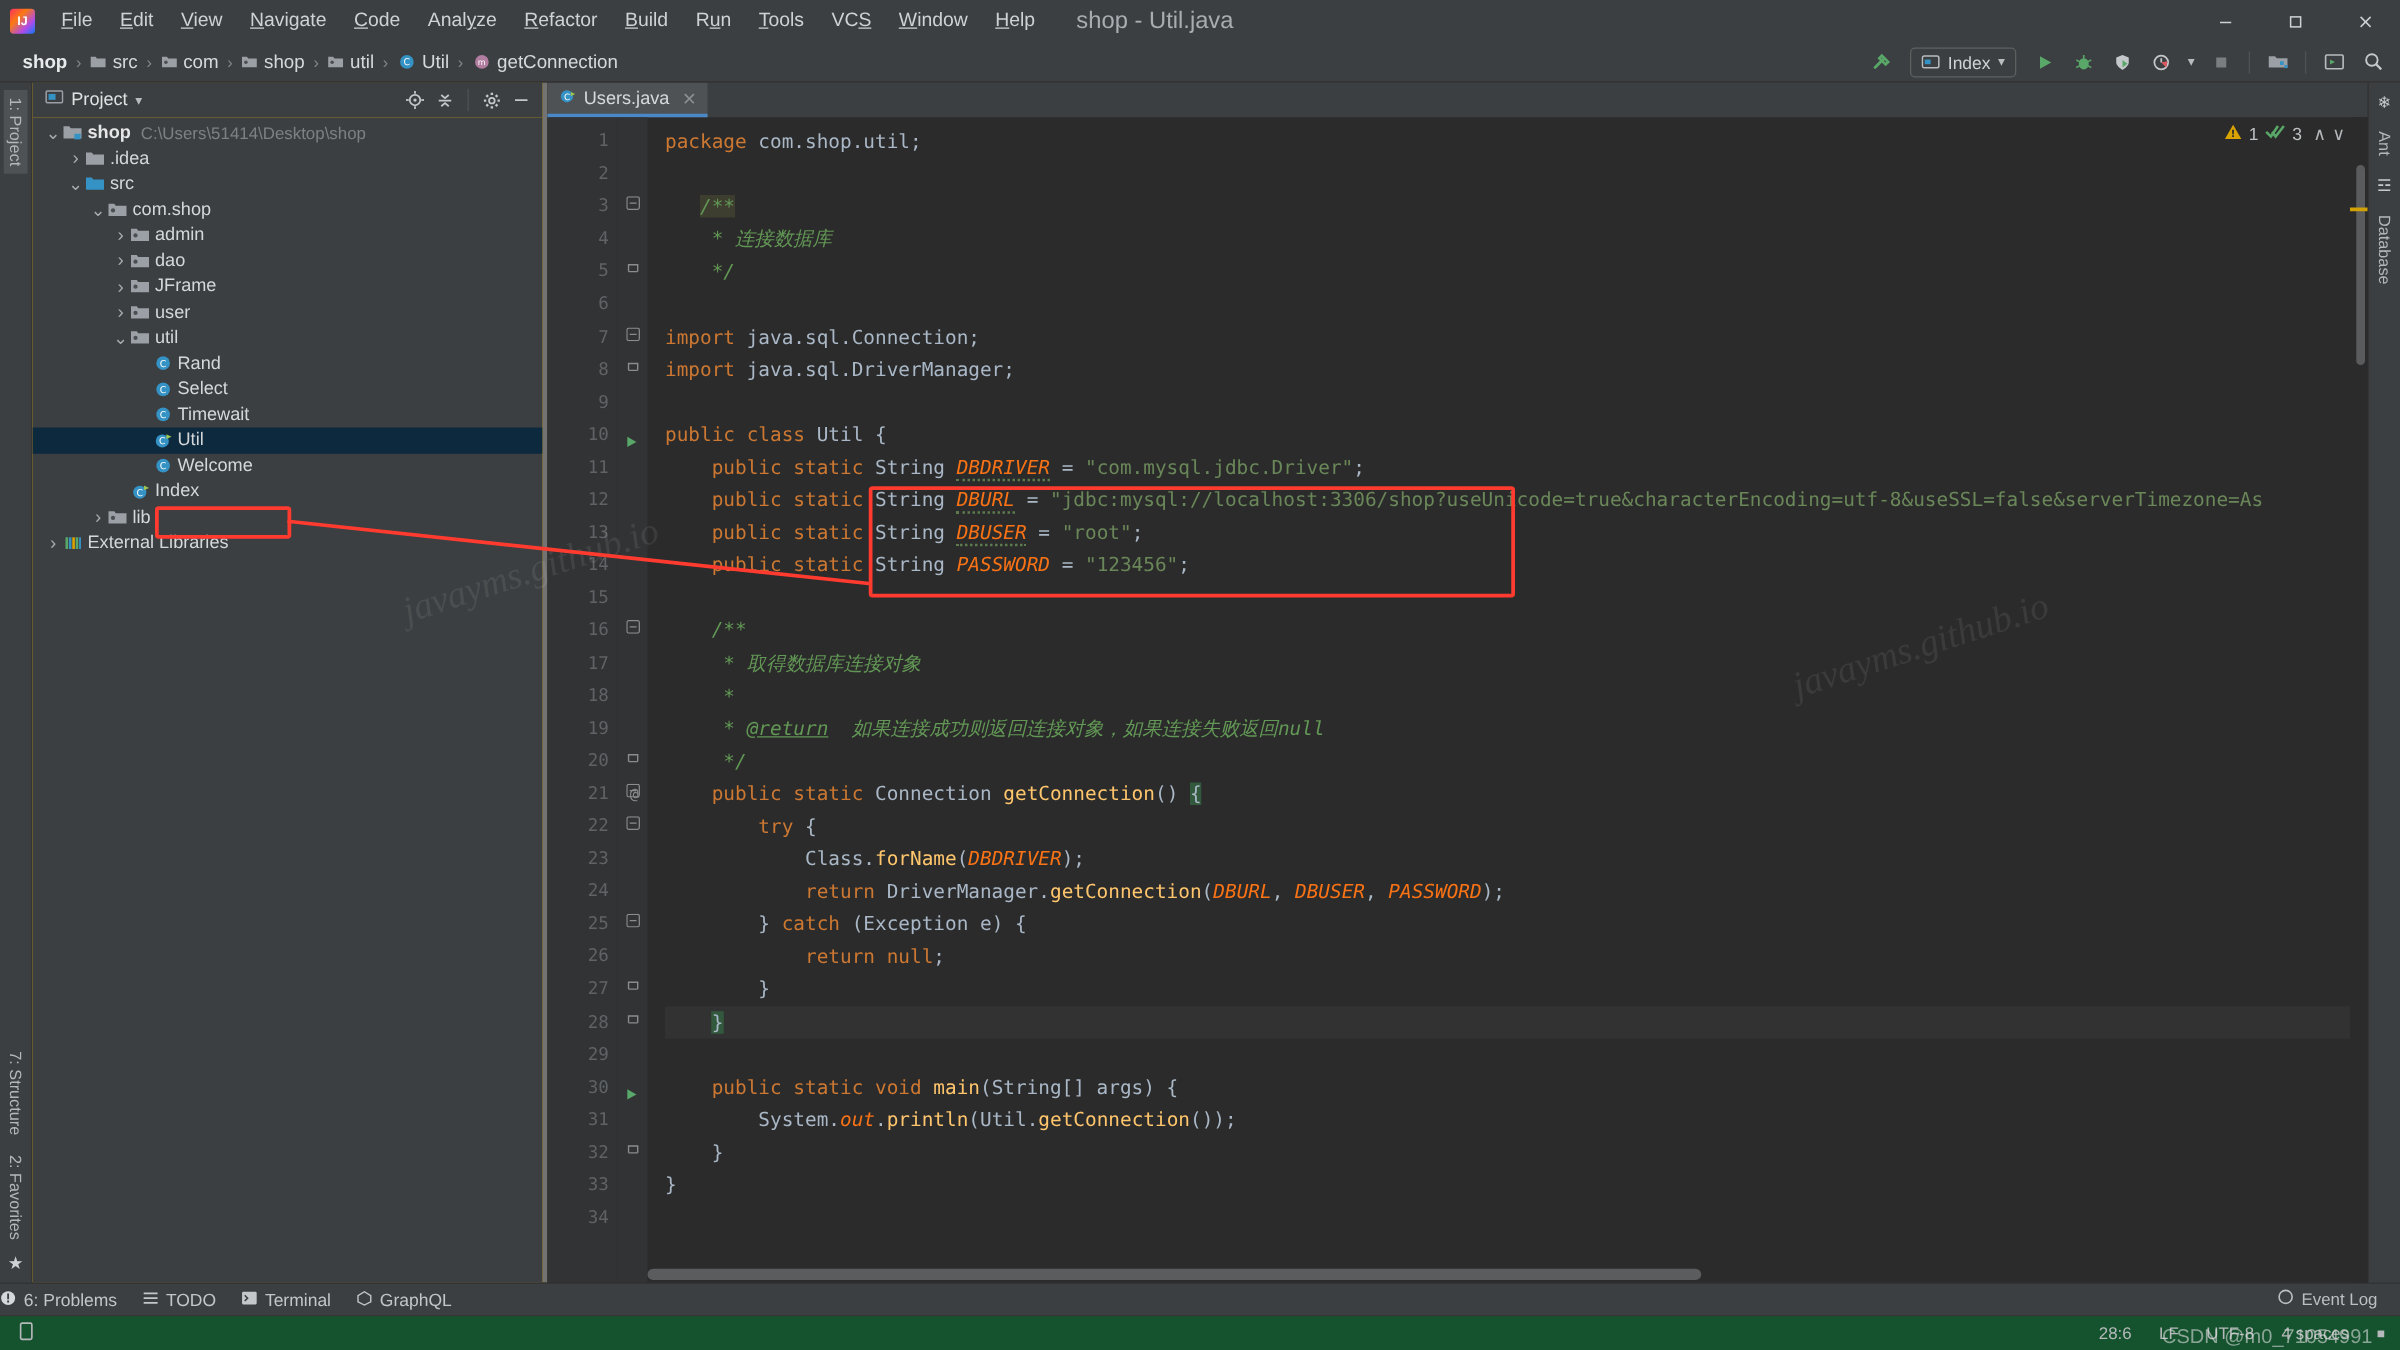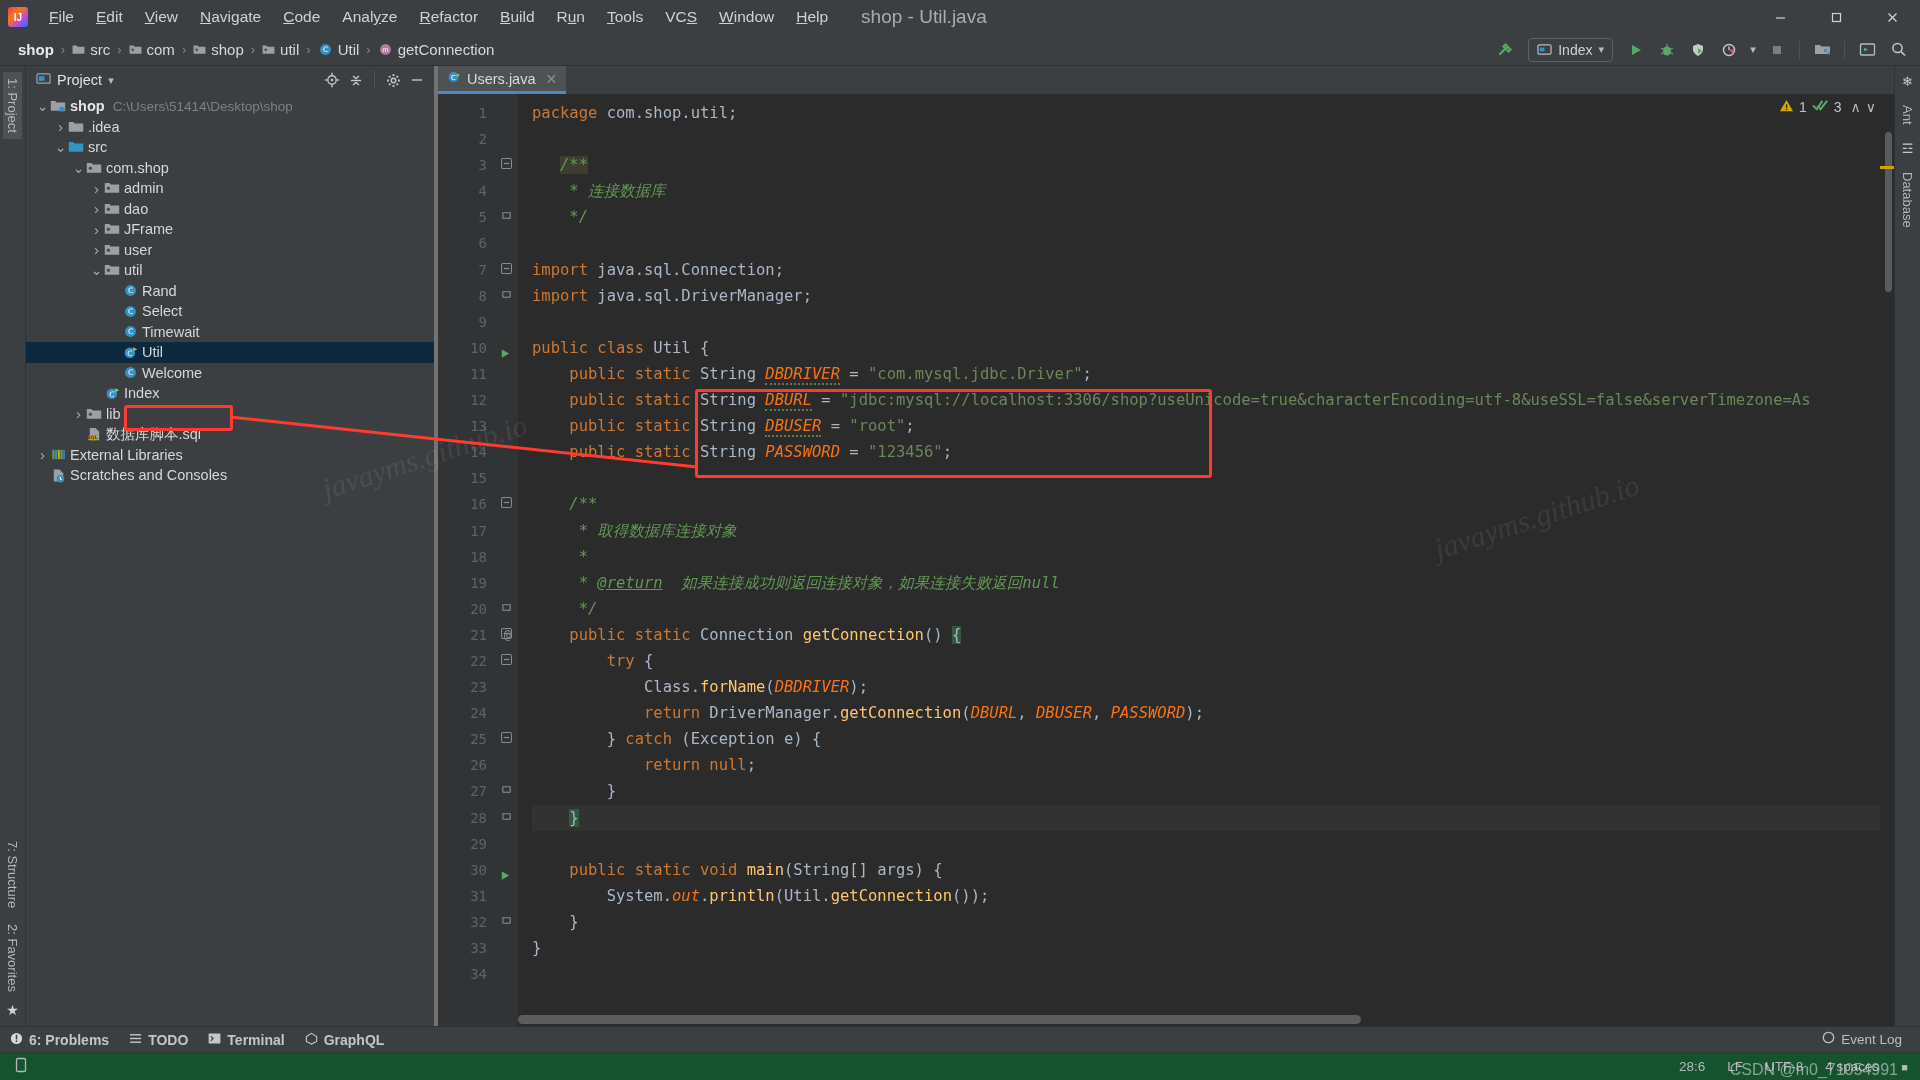--- a/index.html
+++ b/index.html
@@ -171,21 +171,21 @@
   .anno-line { position: absolute; pointer-events: none; z-index: 29; }
   .watermark {
     position: absolute; color: #ffffff14; font-style: italic; font-size: 30px;
     transform: rotate(-18deg); pointer-events: none; user-select: none; z-index: 5;
     font-family: "Liberation Serif", serif;
   }
 
   
   .toolwin-bar {
     height: 26px; background: #3c3f41; display: flex; align-items: center; gap: 20px;
-    padding: 0 10px; flex: 0 0 26px; border-top: 1px solid #323232; font-weight: bold;
+    padding: 0 0; flex: 0 0 26px; border-top: 1px solid #323232;
   }
   .tw-item { display: flex; align-items: center; gap: 6px; font-size: 14px; color: #c3c6c8; }
 
   .statusbar {
     height: 28px; background: #14532d; display: flex; align-items: center;
     padding: 0 12px 0 14px; flex: 0 0 28px; font-size: 13.5px; color: #b6b9bb;
     position: relative; border-top: 1px solid #343637;
   }
   .status-right { margin-left: auto; display: flex; align-items: center; gap: 22px; }
   .csdn-wm {
@@ -605,54 +605,32 @@
           <div class="node" style="padding-left: 46px;">
             <span class="arrow" style="font-size: 15px;">›</span>
             <span class="ico">
               <svg width="16" height="16" viewBox="0 0 16 16">
                 <path d="M0.8 3h4.6l1.2 1.5h8.6v8.2H0.8z" fill="#9aa0a6"></path>
                 <circle cx="4.4" cy="8.3" r="1.7" fill="#4b4f51"></circle>
               </svg>
             </span>
             <span class="lbl">lib</span>
           </div>
-          <div class="node" style="padding-left: 46px;">
-            <span class="arrow"></span>
-            <span class="ico">
-              <svg width="15" height="15" viewBox="0 0 16 16">
-                <path d="M3 1h6l4 4v9H3z" fill="#9aa0a6"></path>
-                <rect x="1.5" y="9" width="9" height="5" fill="#d9a300"></rect>
-                <text x="6" y="13.2" font-size="5" fill="#3c3f41" text-anchor="middle" font-family="DejaVu Sans" font-weight="bold">SQL</text>
-              </svg>
-            </span>
-            <span class="lbl">数据库脚本.sql</span>
-          </div>
           <div class="node" style="padding-left: 10px;">
             <span class="arrow" style="font-size: 15px;">›</span>
             <span class="ico">
               <svg width="15" height="15" viewBox="0 0 16 16">
                 <rect x="1.5" y="3" width="2.2" height="10" fill="#59a869"></rect>
                 <rect x="4.4" y="3" width="2.2" height="10" fill="#3592c4"></rect>
                 <rect x="7.3" y="3" width="2.2" height="10" fill="#d9a300"></rect>
                 <rect x="10.2" y="3" width="2.2" height="10" fill="#59a869"></rect>
                 <rect x="13.1" y="3" width="1.6" height="10" fill="#3592c4"></rect>
               </svg>
             </span>
             <span class="lbl">External Libraries</span>
-          </div>
-          <div class="node" style="padding-left: 10px;">
-            <span class="arrow"></span>
-            <span class="ico">
-              <svg width="15" height="15" viewBox="0 0 16 16">
-                <path d="M3 1.5h6l4 4v9H3z" fill="#9aa0a6"></path>
-                <circle cx="10" cy="11.5" r="4" fill="#3592c4"></circle>
-                <path d="M10 9.2v2.4l1.6 1" stroke="#fff" stroke-width="1.1" fill="none"></path>
-              </svg>
-            </span>
-            <span class="lbl">Scratches and Consoles</span>
           </div>
         </div>
     </div>
 
     <div class="editor-col">
       <div class="tabbar">
         <div class="tab active">
           <span>
             <svg width="14" height="14" viewBox="0 0 16 16">
                 <circle cx="7.5" cy="8" r="5.6" fill="#3592c4"></circle>

